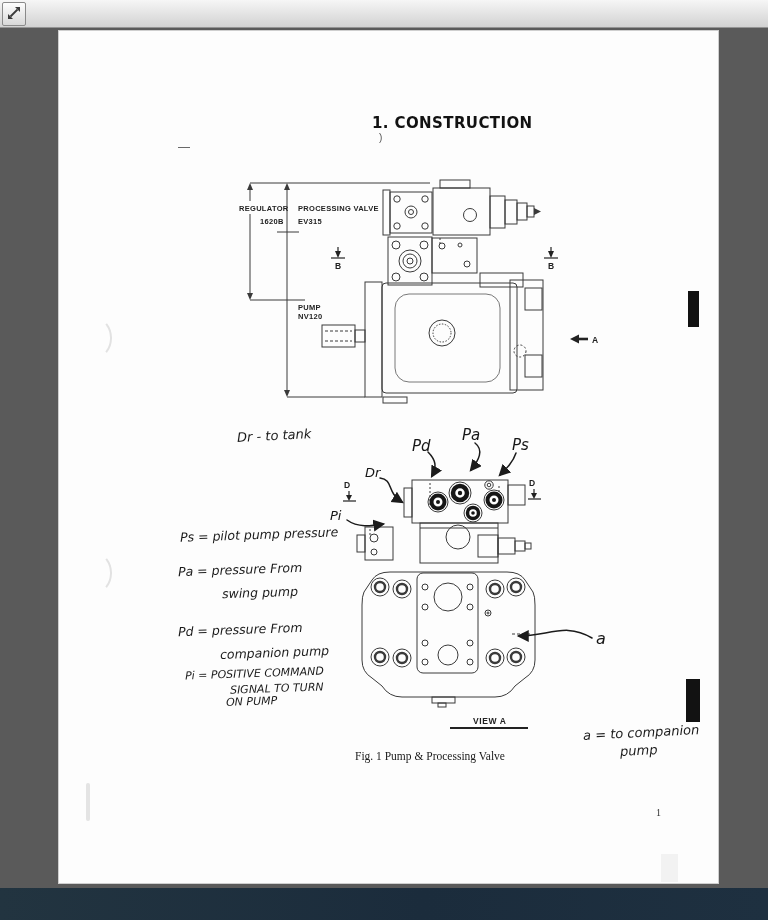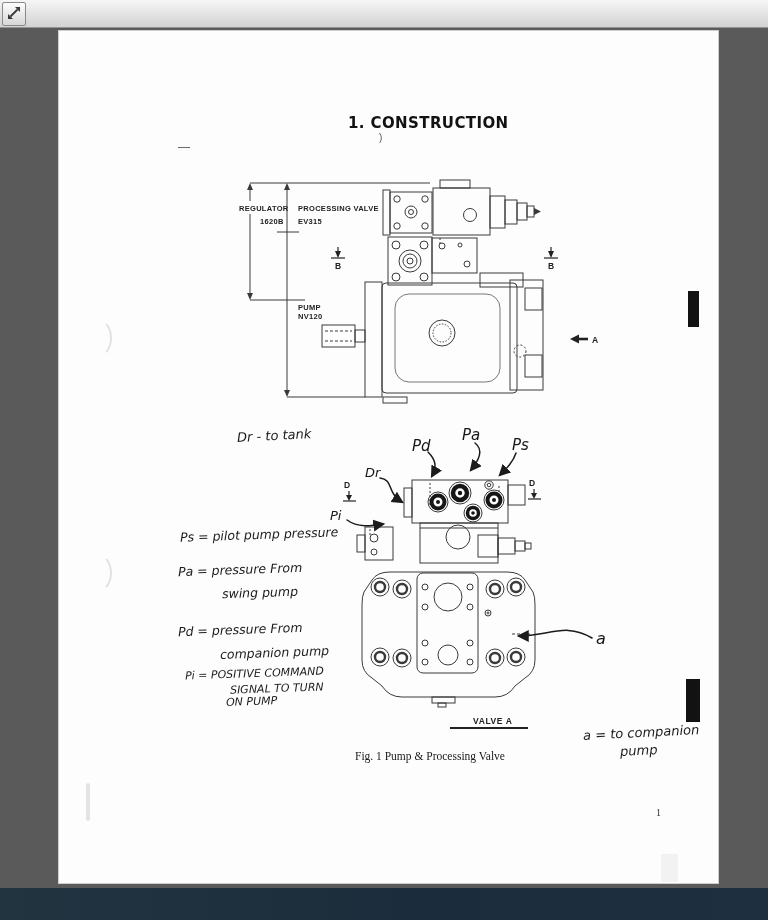--- a/index.html
+++ b/index.html
@@ -52,21 +52,21 @@
         <polygon points="9,2 14,2 14,7" fill="#3a3a3a"></polygon>
         <polygon points="2,9 2,14 7,14" fill="#3a3a3a"></polygon>
         <path d="M4.5,11.5 L11.5,4.5" stroke="#3a3a3a" stroke-width="1.8"></path>
       </svg>
     </button>
   </div>
 
   <div class="viewport">
     <div class="page">
 
-      <div class="abs doc-title" style="left:290px;top:84px;">1. CONSTRUCTION</div>
+      <div class="abs doc-title" style="left:314px;top:84px;">1. CONSTRUCTION</div>
       <div class="abs stray" style="left:321px;top:102px;">)</div>
       <div class="abs stray" style="left:120px;top:110px;font-size:12px;">—</div>
 
       <svg class="abs" style="left:177px;top:138px;" width="370" height="240" viewBox="0 0 370 240">
         <g stroke="#3a3a3a" stroke-width="1" fill="none">
           <path d="M15,15 H195"></path>
           <path d="M15,21 V33 M15,46 V126"></path>
           <polygon points="15,15 12,22 18,22" fill="#3a3a3a" stroke="none"></polygon>
           <polygon points="15,132 12,125 18,125" fill="#3a3a3a" stroke="none"></polygon>
           <path d="M15,132 H70"></path>
@@ -258,21 +258,21 @@
 
       <div class="abs hw legend-line" style="left:122px;top:499px;transform:rotate(-2deg);">Ps =  pilot pump pressure</div>
       <div class="abs hw legend-line" style="left:120px;top:534px;transform:rotate(-2deg);">Pa =  pressure From</div>
       <div class="abs hw legend-line" style="left:164px;top:557px;transform:rotate(-2deg);">swing pump</div>
       <div class="abs hw legend-line" style="left:120px;top:594px;transform:rotate(-2deg);">Pd =  pressure From</div>
       <div class="abs hw legend-line" style="left:162px;top:617px;transform:rotate(-2deg);">companion pump</div>
       <div class="abs hw legend-caps" style="left:127px;top:638px;transform:rotate(-2deg);">Pi =  POSITIVE COMMAND</div>
       <div class="abs hw legend-caps" style="left:172px;top:653px;transform:rotate(-2deg);">SIGNAL TO TURN</div>
       <div class="abs hw legend-caps" style="left:168px;top:666px;transform:rotate(-2deg);">ON PUMP</div>
 
-      <div class="abs view-label" style="left:415px;top:686px;">VALVE A</div>
+      <div class="abs view-label" style="left:415px;top:686px;">VIEW A</div>
       <div class="abs view-underline" style="left:392px;top:697px;width:78px;"></div>
 
       <div class="abs hw" style="left:525px;top:696px;font-size:13px;transform:rotate(-3deg);">a = to companion</div>
       <div class="abs hw" style="left:562px;top:714px;font-size:13px;transform:rotate(-3deg);">pump</div>
 
       <div class="abs caption" style="left:297px;top:720px;">Fig. 1  Pump &amp; Processing Valve</div>
       <div class="abs pageno" style="left:598px;top:777px;">1</div>
 
       <div class="abs scan-tab" style="left:630px;top:261px;width:11px;height:36px;"></div>
       <div class="abs scan-tab" style="left:628px;top:649px;width:14px;height:43px;"></div>

